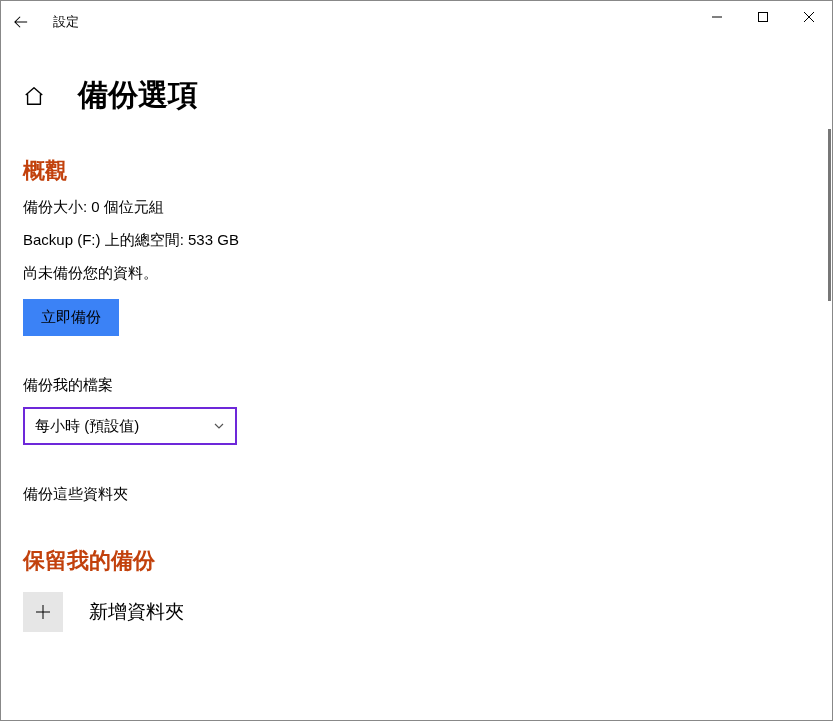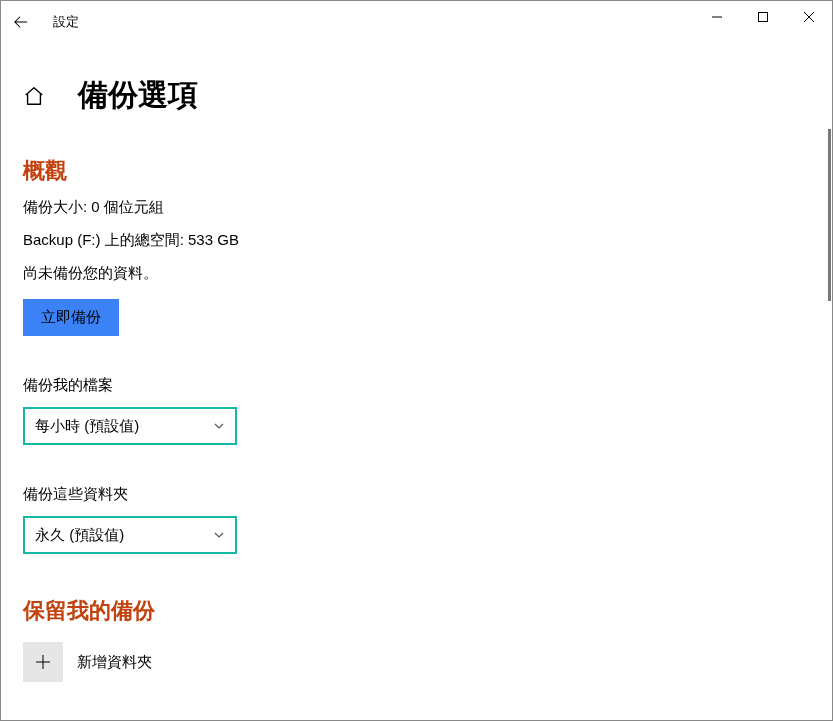--- a/index.html
+++ b/index.html
@@ -104,21 +104,21 @@
       margin-top: 40px;
     }
     .form-label {
       font-size: 15px;
       color: #000;
       margin-bottom: 12px;
     }
     .dropdown {
       width: 214px;
       height: 38px;
-      border: 2px solid #14b8a6;
+      border: 2px solid #6d28d9;
       display: flex;
       align-items: center;
       justify-content: space-between;
       padding: 0 10px;
       cursor: pointer;
       background: #fff;
     }
     .dropdown-text {
       font-size: 15px;
       color: #000;
@@ -143,22 +143,23 @@
       background: #e6e6e6;
       display: flex;
       align-items: center;
       justify-content: center;
     }
     .add-btn svg {
       width: 16px;
       height: 16px;
     }
     .add-label {
-      font-size: 15px;
-      color: #000;
+      font-size: 19px;
+      color: #000;
+      margin-left: 12px;
     }
     .scrollbar-indicator {
       position: absolute;
       right: 1px;
       top: 128px;
       width: 3px;
       height: 172px;
       background: #777;
     }
   </style>
@@ -211,26 +212,20 @@
     <div class="dropdown">
       <span class="dropdown-text">每小時 (預設值)</span>
       <svg class="dropdown-chevron" viewBox="0 0 12 12">
         <path d="M2 4 L6 8 L10 4" stroke="#555" stroke-width="1.2" fill="none"></path>
       </svg>
     </div>
   </div>
 
   <div class="form-group">
     <div class="form-label">備份這些資料夾</div>
-    <div class="dropdown">
-      <span class="dropdown-text">永久 (預設值)</span>
-      <svg class="dropdown-chevron" viewBox="0 0 12 12">
-        <path d="M2 4 L6 8 L10 4" stroke="#555" stroke-width="1.2" fill="none"></path>
-      </svg>
-    </div>
   </div>
 
   <div class="section-folders">
     <h2 class="section-title">保留我的備份</h2>
     <div class="add-folder">
       <div class="add-btn">
         <svg viewBox="0 0 16 16">
           <line x1="8" y1="1" x2="8" y2="15" stroke="#000" stroke-width="1"></line>
           <line x1="1" y1="8" x2="15" y2="8" stroke="#000" stroke-width="1"></line>
         </svg>

